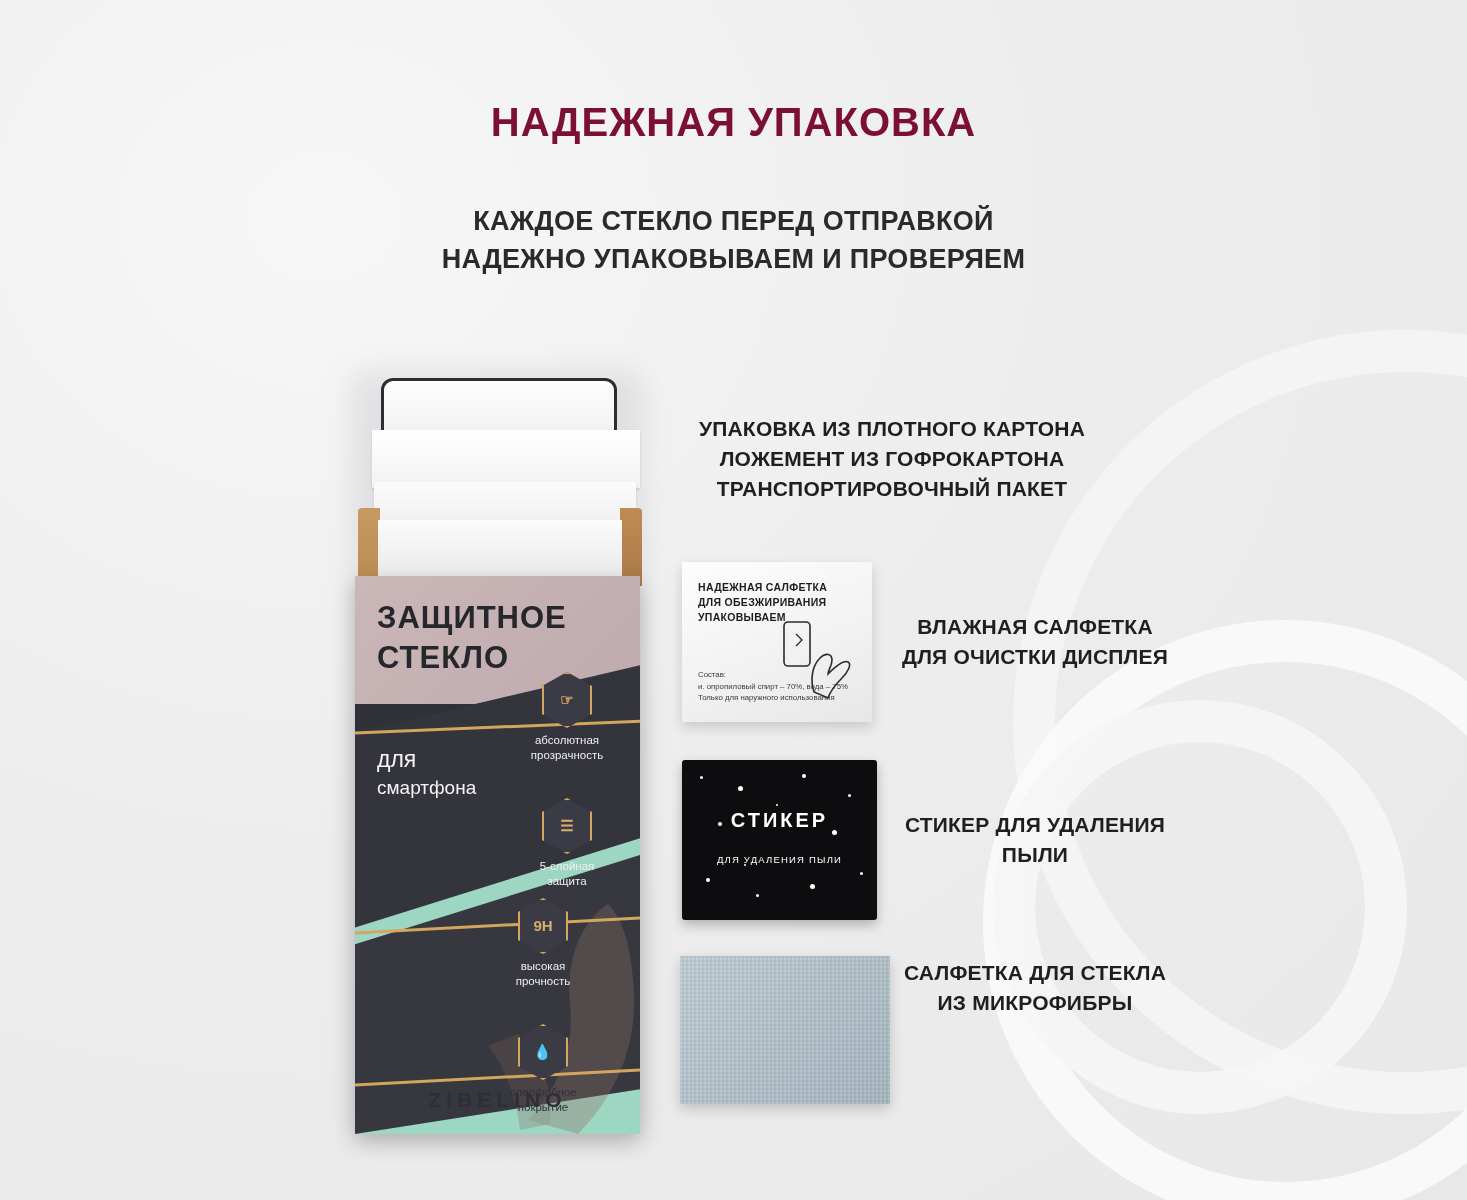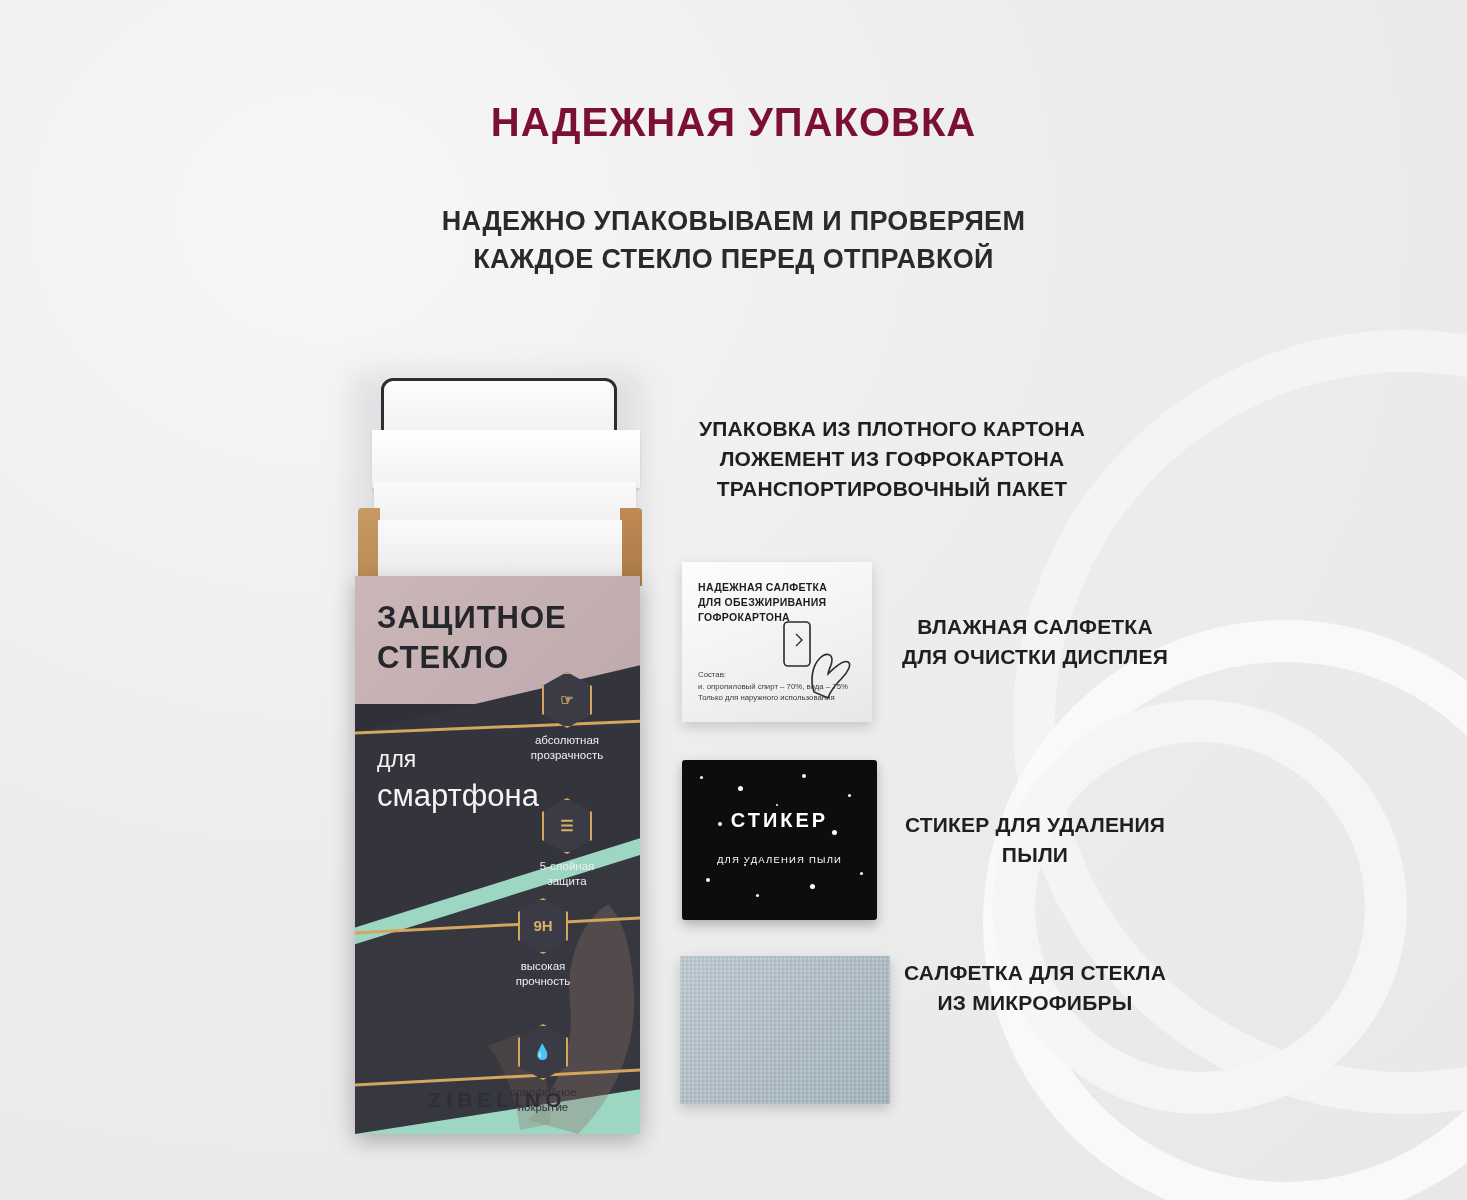--- a/index.html
+++ b/index.html
@@ -213,21 +213,21 @@
     letter-spacing: 1px;
   }
   .box-sub {
     position: absolute;
     left: 22px;
     top: 168px;
     color: #f4f4f4;
     font-size: 23px;
     line-height: 1.35;
   }
-  .box-sub .big { font-size: 31px; }
+  .box-sub .big { font-size: 19px; }
   .brand {
     position: absolute;
     left: 0;
     bottom: 22px;
     width: 100%;
     text-align: center;
     color: #2e2f36;
     font-size: 21px;
     letter-spacing: 5px;
     font-weight: bold;
@@ -371,22 +371,22 @@
 <body>
 
 <div class="page">
 
   <div class="swoosh swoosh-3"></div>
   <div class="swoosh swoosh-1"></div>
   <div class="swoosh swoosh-2"></div>
 
   <div class="title">НАДЕЖНАЯ УПАКОВКА</div>
   <div class="subtitle">
+    <div>КАЖДОЕ СТЕКЛО ПЕРЕД ОТПРАВКОЙ</div>
     <div>НАДЕЖНО УПАКОВЫВАЕМ И ПРОВЕРЯЕМ</div>
-    <div>КАЖДОЕ СТЕКЛО ПЕРЕД ОТПРАВКОЙ</div>
   </div>
 
   <div class="photo-stage">
     <div class="sleeve-shadow"></div>
 
     <div class="glass-plate"></div>
     <div class="insert-1"></div>
     <div class="insert-2"></div>
     <div class="kraft-left"></div>
     <div class="kraft-right"></div>
@@ -446,21 +446,21 @@
         <div>покрытие</div>
       </div>
 
       <div class="brand">ZIBELINO</div>
     </div>
 
     <div class="sachet">
       <div class="sachet-txt">
         <div>НАДЕЖНАЯ САЛФЕТКА</div>
         <div>ДЛЯ ОБЕЗЖИРИВАНИЯ</div>
-        <div>ГОФРОКАРТОНА</div>
+        <div>УПАКОВЫВАЕМ</div>
       </div>
       <svg class="sachet-art" viewBox="0 0 84 86">
         <rect x="10" y="8" width="26" height="44" rx="4" fill="none" stroke="#2b2b2b" stroke-width="1.6"></rect>
         <path d="M22 20 l6 6 -6 6" fill="none" stroke="#2b2b2b" stroke-width="1.4"></path>
         <path d="M40 78 C36 66 38 52 46 44 C52 38 58 40 58 46 C58 52 54 56 54 60
                  C62 52 70 46 74 48 C78 50 74 58 68 64 C62 70 56 78 54 84 Z" fill="none" stroke="#2b2b2b" stroke-width="1.6"></path>
       </svg>
       <div class="sachet-small">
         <div>Состав:</div>
         <div>и. опропиловый спирт – 70%, вода – 75%</div>

